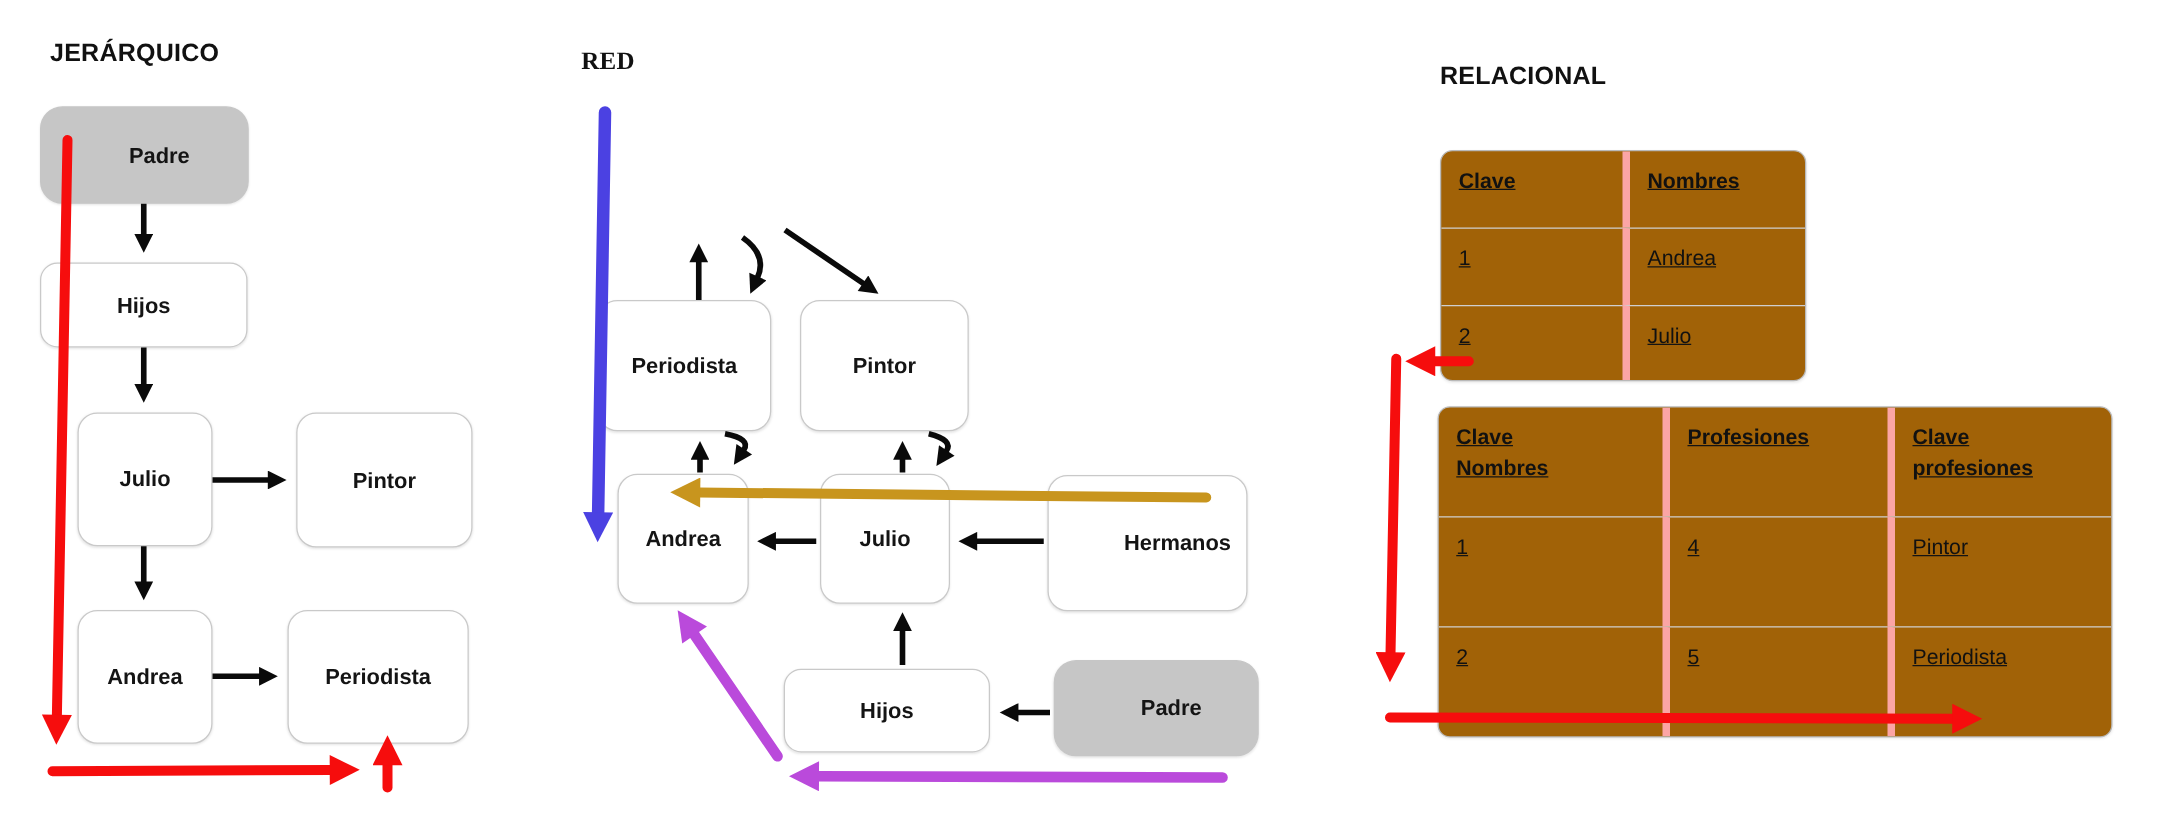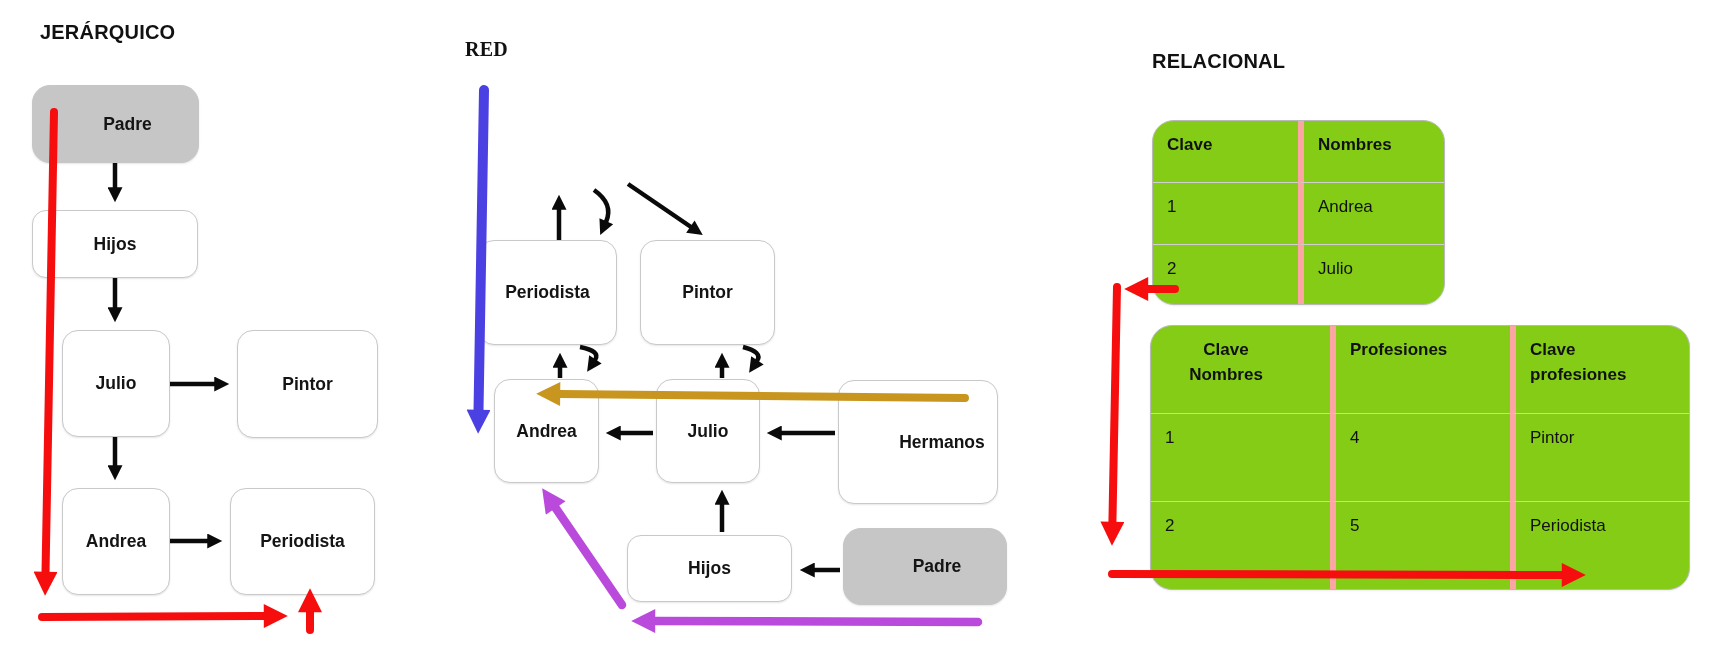--- a/index.html
+++ b/index.html
@@ -17,23 +17,23 @@
   .title{position:absolute;font-weight:bold;font-size:20px;letter-spacing:.2px;color:#111;white-space:nowrap;}
   .node{
     position:absolute;display:flex;align-items:center;justify-content:center;
     background:#fff;border:1.5px solid var(--border);border-radius:16px;
     font-weight:bold;font-size:17.5px;color:var(--ink);
     box-shadow:0 1px 2px rgba(0,0,0,.10);
     box-sizing:border-box;white-space:nowrap;
   }
   .node.gray{background:var(--node-gray);border-color:var(--node-gray);border-radius:18px;padding-left:24px;}
   .tbl{
-    position:absolute;display:grid;background:#84cc16;
-    border:1.5px solid #B9B9B9;border-radius:22px;overflow:hidden;
-    box-sizing:border-box;box-shadow:0 1px 2px rgba(0,0,0,.08);
+    position:absolute;display:grid;background:#a16207;
+    border:1.5px solid #B9B9B9;border-radius:10px;overflow:hidden;
+    box-sizing:border-box;box-shadow:0 1px 2px rgba(0,0,0,.08);text-decoration:underline;
   }
   .cell{
     padding:12px 14px;font-size:17px;line-height:1.45;box-sizing:border-box;
     border-left:6px solid #fca5a5;border-top:1px solid #CFCFCF;
     display:block;text-align:left;color:#111;
   }
   .cell.hdr{font-weight:bold;}
   .cell.c0{border-left:none;}
   .cell.r0{border-top:none;}
   svg.overlay{position:absolute;left:0;top:0;z-index:5;pointer-events:none;}
@@ -41,21 +41,21 @@
   .red-line{stroke:var(--accent-red);stroke-width:8;fill:none;stroke-linecap:round;}
   .blue-line{stroke:var(--accent-blue);stroke-width:10;fill:none;stroke-linecap:round;}
   .gold-line{stroke:var(--accent-gold);stroke-width:8;fill:none;stroke-linecap:round;}
   .purple-line{stroke:var(--accent-purple);stroke-width:8.5;fill:none;stroke-linecap:round;}
 </style>
 </head>
 <body>
 
 <div class="stage">
 
-  <div class="title" style="left:40px;top:21px;">JERÁRQUICO</div>
+  <div class="title" style="left:40px;top:32px;">JERÁRQUICO</div>
 
   <div class="node gray" style="left:32px;top:85px;width:167px;height:78px;">
     <span>Padre</span>
   </div>
   <div class="node" style="left:32px;top:210px;width:166px;height:68px;border-radius:14px;">
     <span>Hijos</span>
   </div>
   <div class="node" style="left:62px;top:330px;width:108px;height:107px;">
     <span>Julio</span>
   </div>
@@ -76,21 +76,21 @@
   </div>
   <div class="node" style="left:640px;top:240px;width:135px;height:105px;">
     <span>Pintor</span>
   </div>
   <div class="node" style="left:494px;top:379px;width:105px;height:104px;">
     <span>Andrea</span>
   </div>
   <div class="node" style="left:656px;top:379px;width:104px;height:104px;">
     <span>Julio</span>
   </div>
-  <div class="node" style="left:838px;top:380px;width:160px;height:124px;padding-left:48px;">
+  <div class="node" style="left:838px;top:380px;width:160px;height:109px;padding-left:48px;">
     <span>Hermanos</span>
   </div>
   <div class="node" style="left:627px;top:535px;width:165px;height:67px;border-radius:14px;">
     <span>Hijos</span>
   </div>
   <div class="node gray" style="left:843px;top:528px;width:164px;height:77px;">
     <span>Padre</span>
   </div>
 
   <div class="title" style="left:1152px;top:50px;">RELACIONAL</div>
@@ -98,21 +98,21 @@
   <div class="tbl" style="left:1152px;top:120px;width:293px;height:185px;grid-template-columns:145px 1fr;grid-template-rows:61px 62px 1fr;">
     <div class="cell hdr c0 r0">Clave</div>
     <div class="cell hdr r0">Nombres</div>
     <div class="cell c0">1</div>
     <div class="cell">Andrea</div>
     <div class="cell c0">2</div>
     <div class="cell">Julio</div>
   </div>
 
   <div class="tbl" style="left:1150px;top:325px;width:540px;height:265px;grid-template-columns:179px 180px 1fr;grid-template-rows:87px 88px 1fr;">
-    <div class="cell hdr c0 r0" style="max-width:150px;text-align:center;">Clave Nombres</div>
+    <div class="cell hdr c0 r0" style="max-width:150px;">Clave Nombres</div>
     <div class="cell hdr r0">Profesiones</div>
     <div class="cell hdr r0" style="max-width:160px;">Clave profesiones</div>
     <div class="cell c0">1</div>
     <div class="cell">4</div>
     <div class="cell">Pintor</div>
     <div class="cell c0">2</div>
     <div class="cell">5</div>
     <div class="cell">Periodista</div>
   </div>
 

